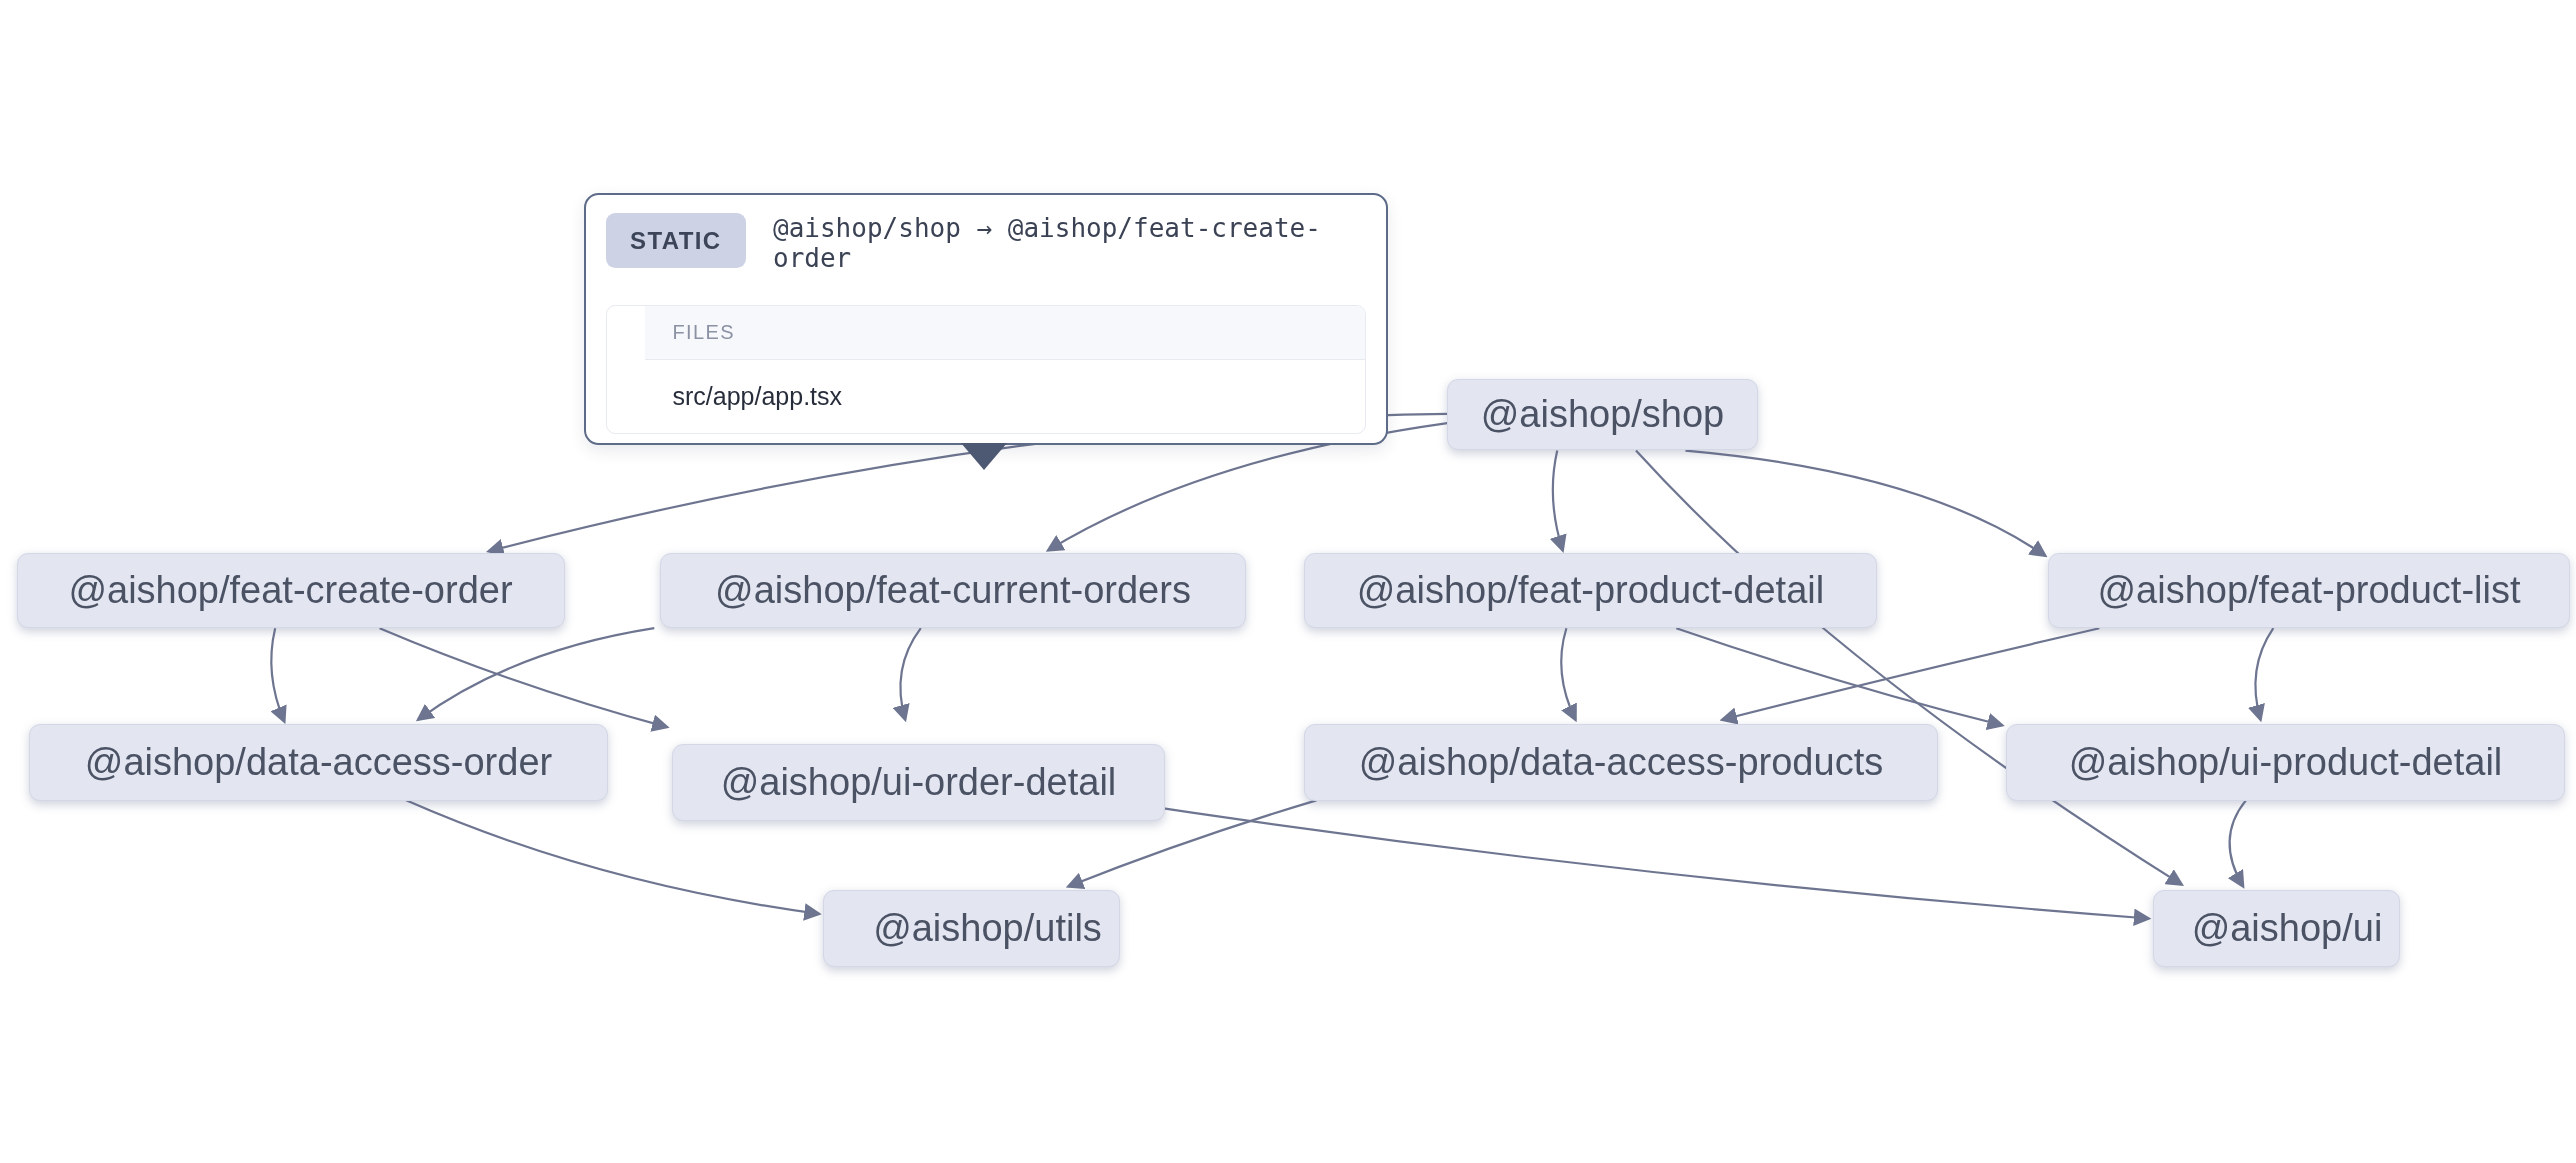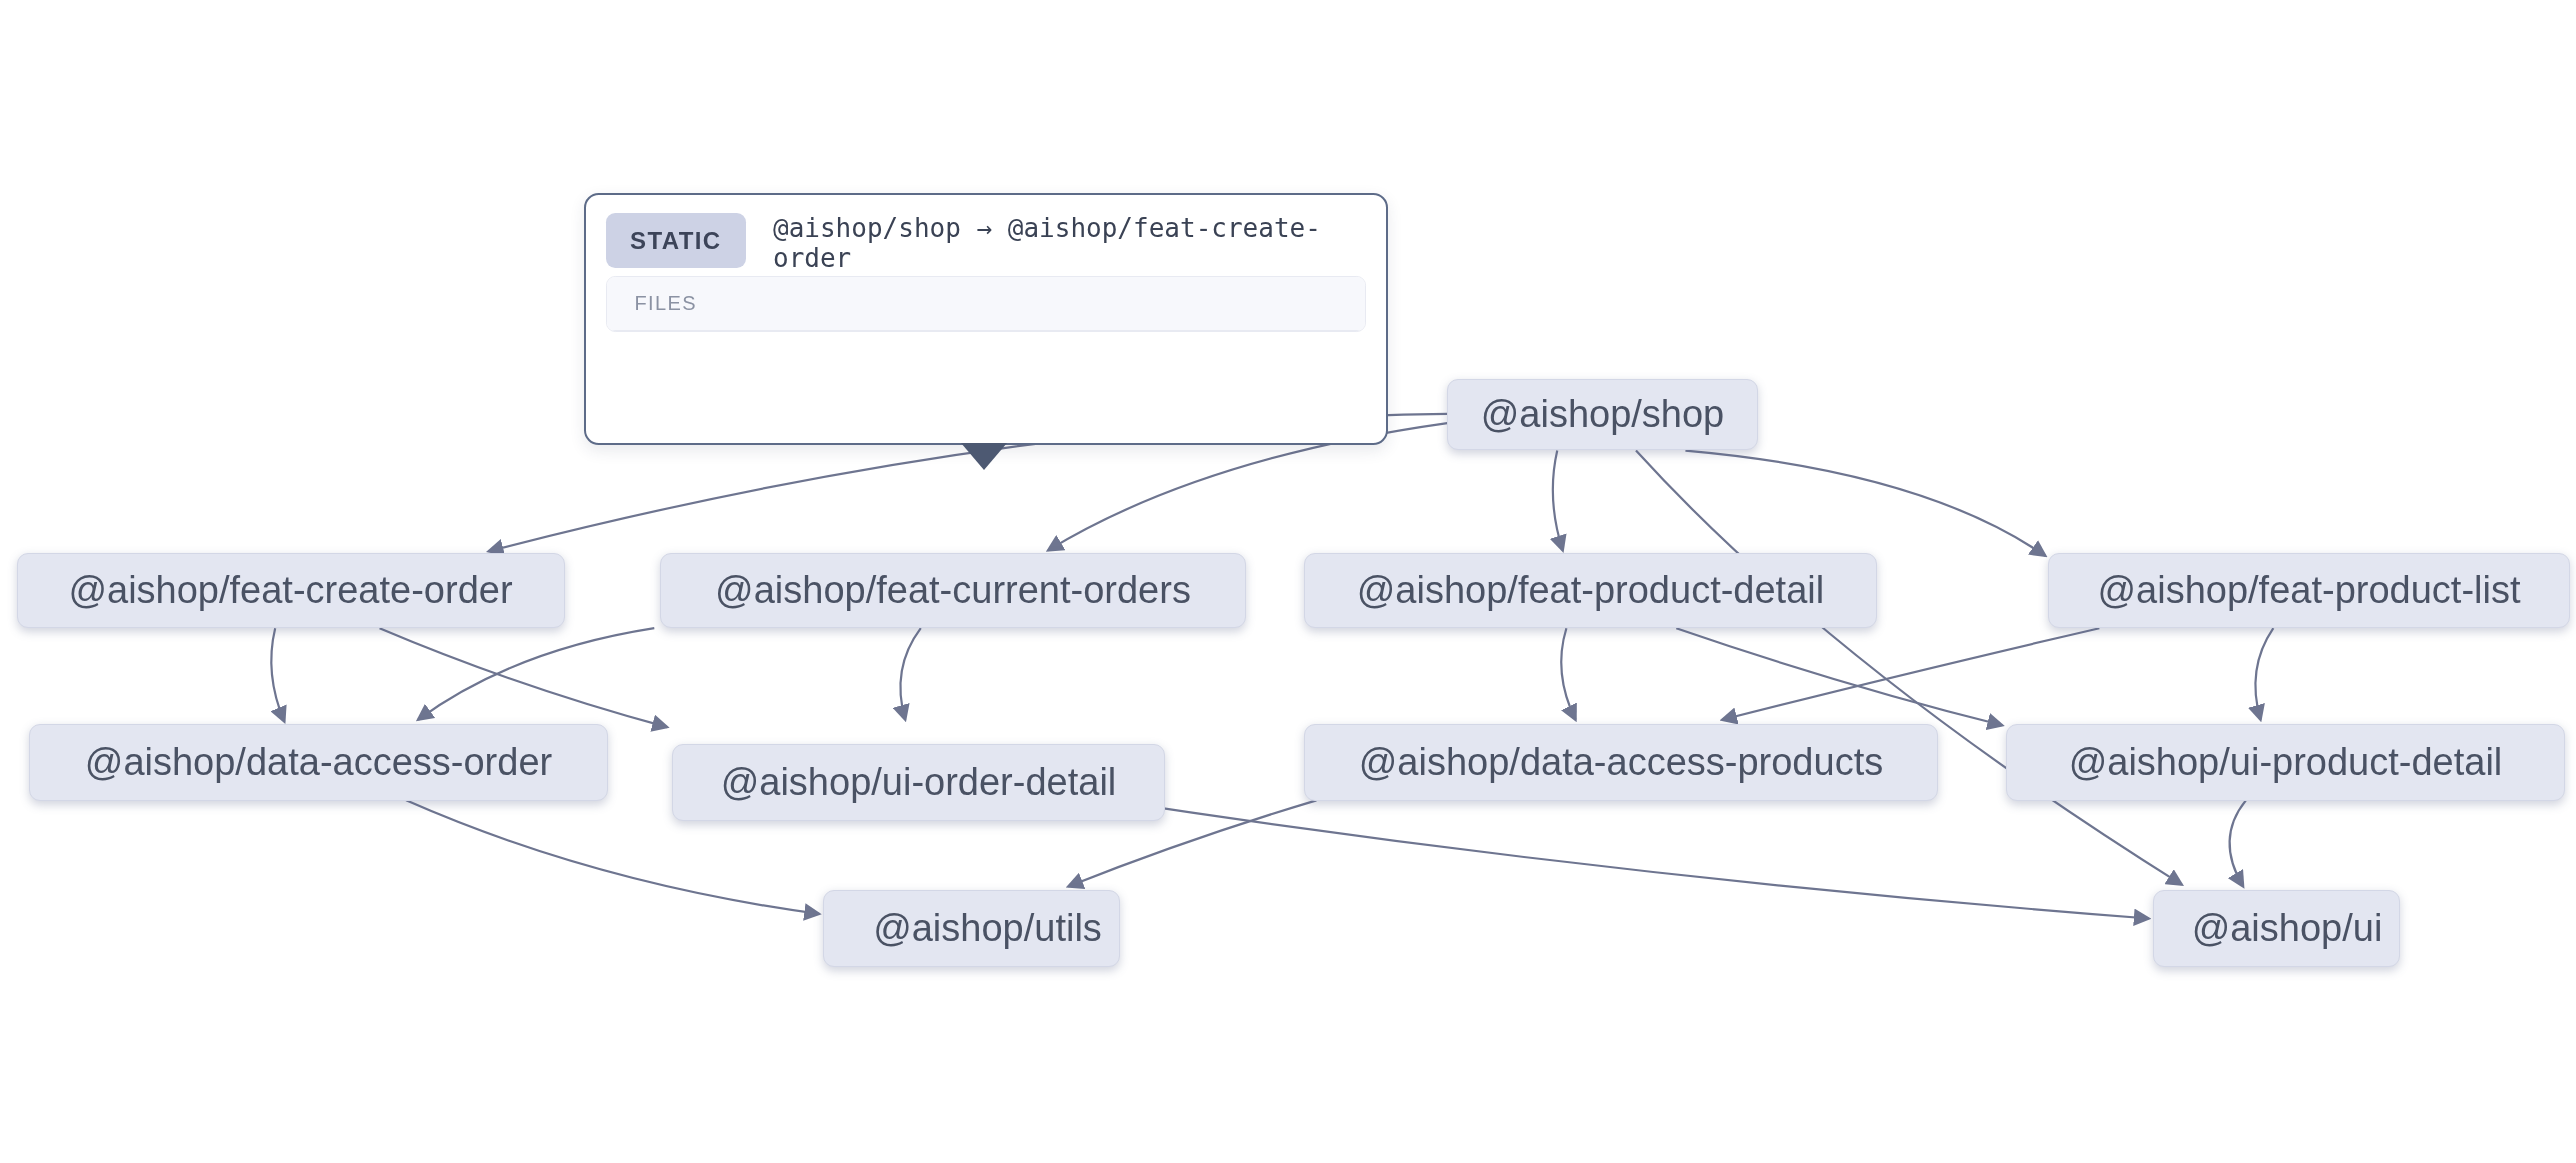--- a/index.html
+++ b/index.html
@@ -72,25 +72,26 @@
     letter-spacing:1.4px;
   }
   .edge-label{
     margin-left:27.5px;
     font-family:"DejaVu Sans Mono", monospace;
     font-size:26px;
     color:var(--edge-label);
     letter-spacing:0px;
   }
   .files-box{
-    margin-top:3px;
+    margin-top:32px;
     border:0.9px solid var(--files-border);
     border-radius:9.2px;
     overflow:hidden;
     background:#fff;
+    padding-left:38px;
   }
   .files-header{
     background:var(--files-header-bg);
     border-bottom:0.9px solid var(--files-border);
     color:var(--files-header-text);
     font-size:20px;
     letter-spacing:1.4px;
     padding:14.7px 27.5px;
   }
   .files-list{
@@ -156,19 +157,22 @@
       <div class="node" style="left: 2153px; top: 890px; width: 247px; height: 77px; padding-left: 21px;">@aishop/ui</div>
     </div>
 
   <div class="tooltip">
     <div class="tooltip-header">
       <span class="badge">STATIC</span>
       <span class="edge-label">@aishop/shop → @aishop/feat-create-order</span>
     </div>
     <div class="files-box">
       <div class="files-header">FILES</div>
+      <ul class="files-list" id="files-list">
+          <li>src/app/app.tsx</li>
+        </ul>
     </div>
   </div>
 
   <div class="caret"></div>
 
 </div>
 
 
 </body></html>

